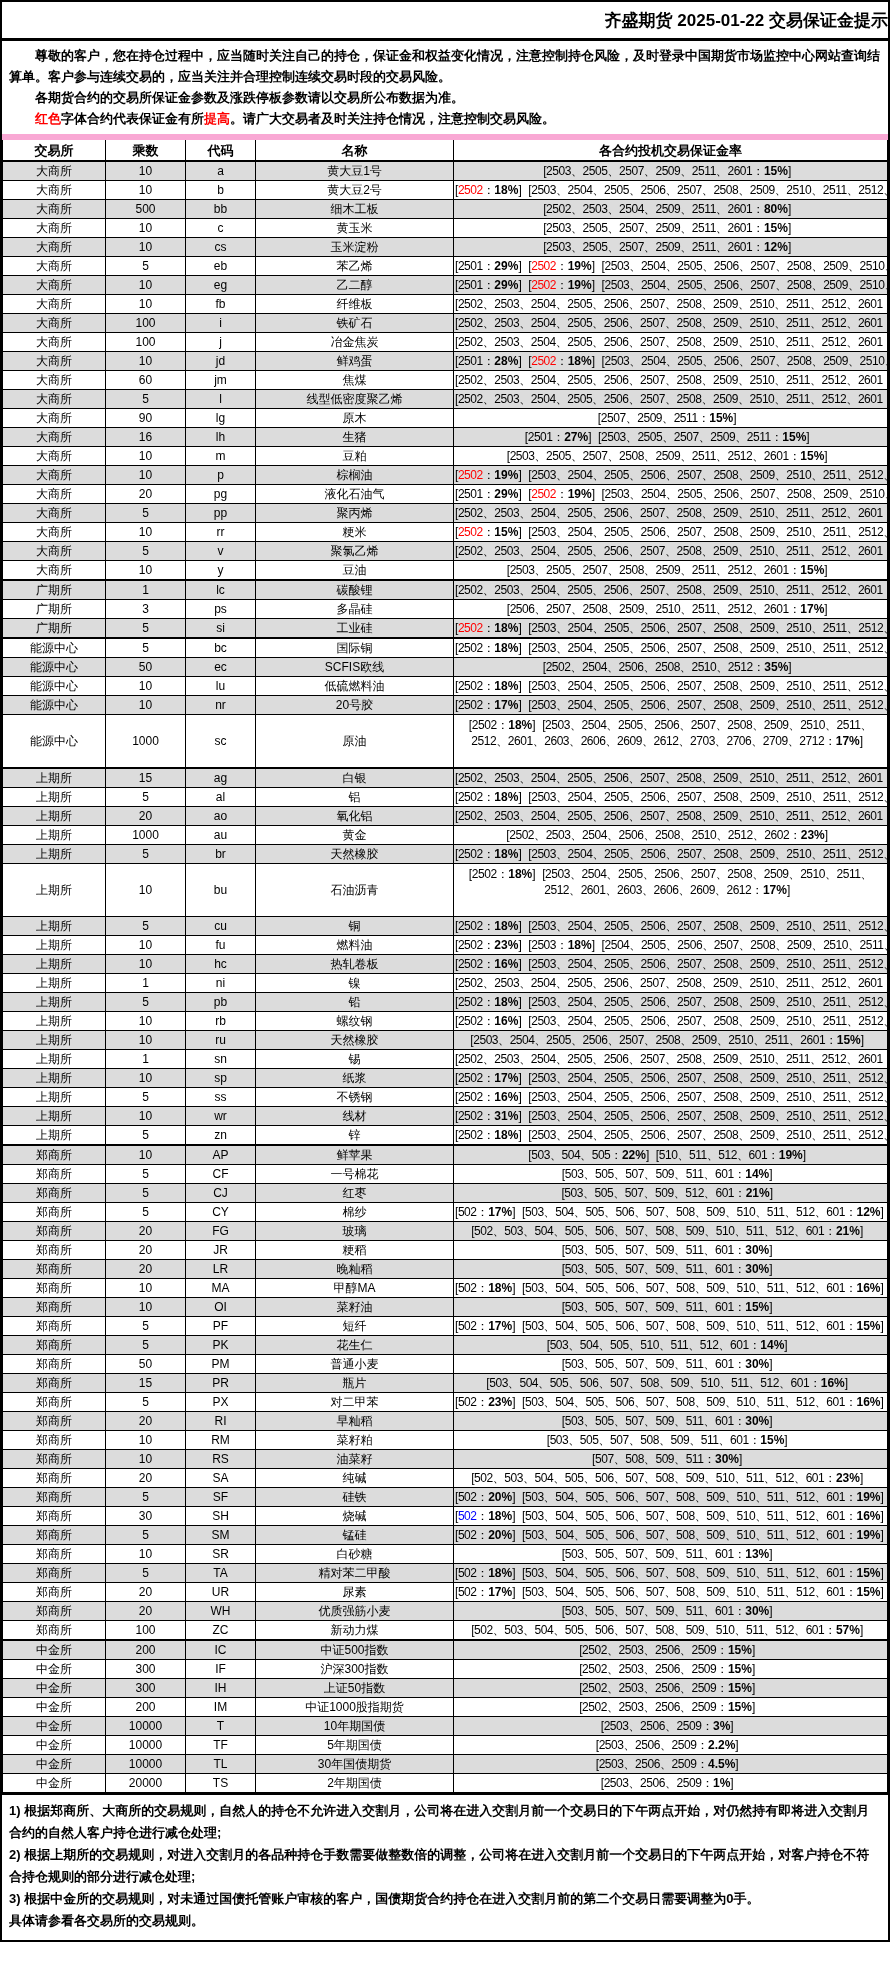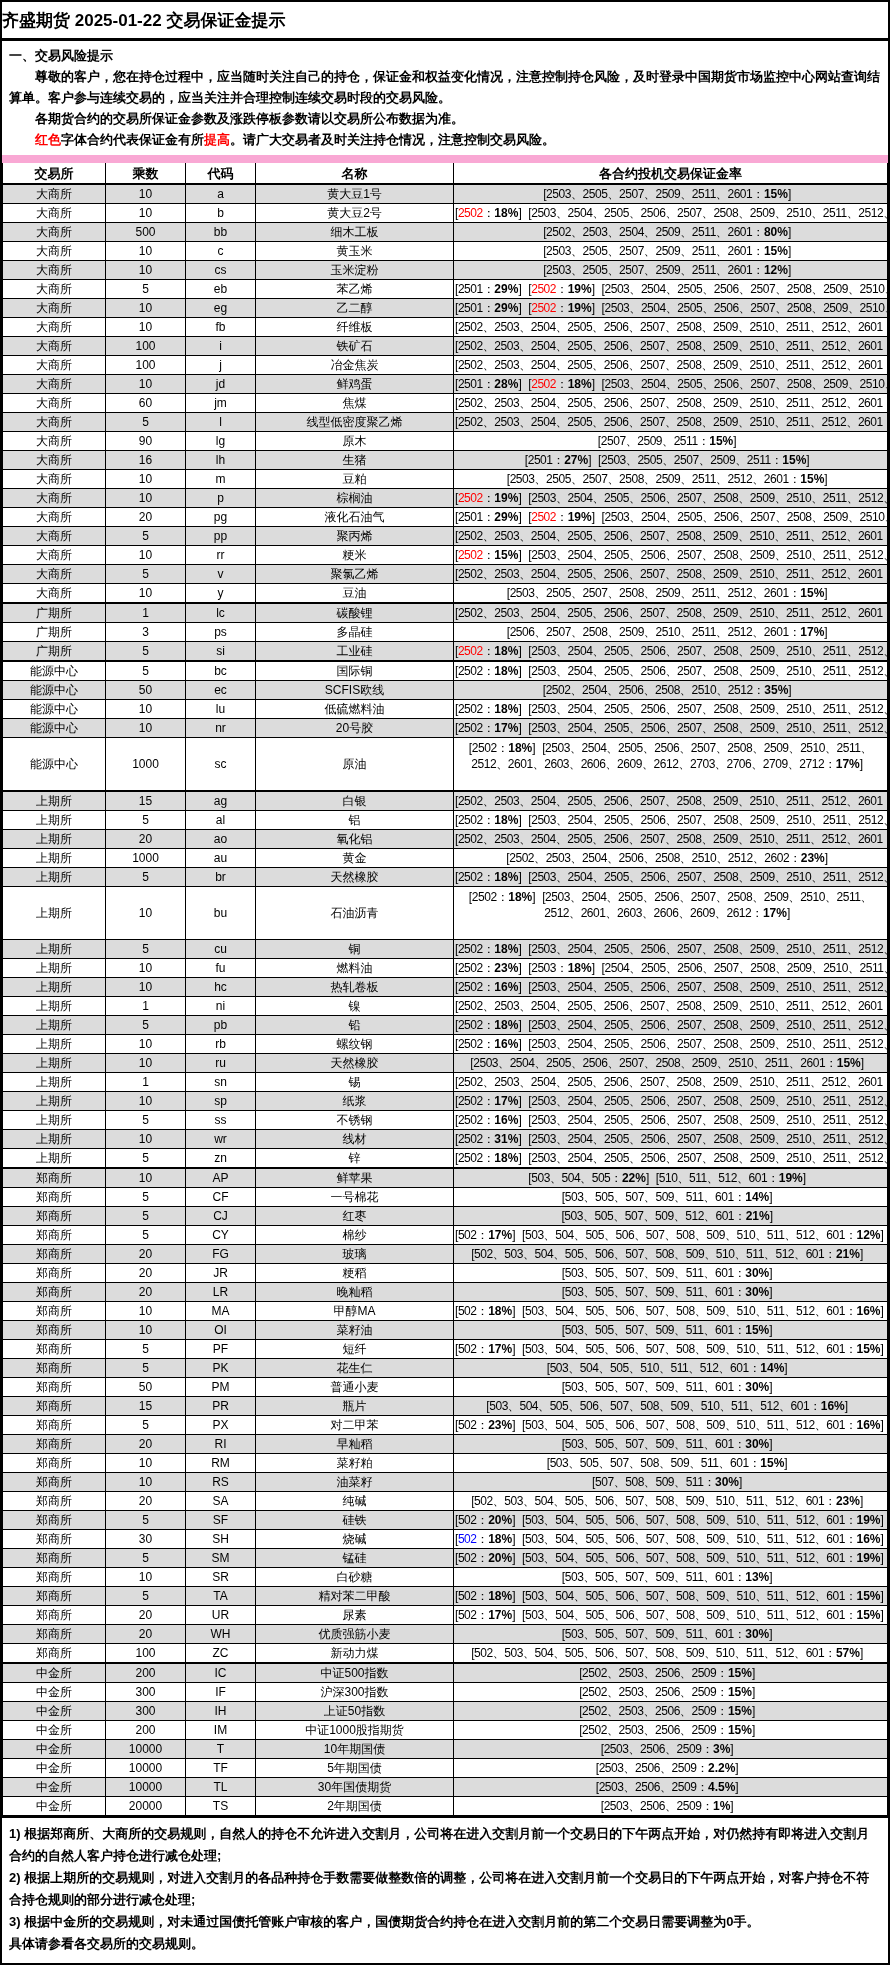--- a/index.html
+++ b/index.html
@@ -1,22 +1,22 @@
 <!DOCTYPE html>
 <html><head>
 <meta charset="utf-8">
 <style>
   html,body { margin:0; padding:0; background:#fff; }
   body { width:890px; font-family:"Liberation Sans","DejaVu Sans",sans-serif; color:#000; }
   .page { box-sizing:border-box; width:890px; border:2px solid #000; background:#fff; }
-  .title-bar { text-align:left; font-weight:bold; font-size:17px; padding:7px 0 6px; border-bottom:3px solid #000; }
+  .title-bar { text-align:right; font-weight:bold; font-size:17px; padding:7px 0 6px; border-bottom:3px solid #000; }
   .intro { padding:4px 7px 5px; font-size:13px; font-weight:600; line-height:21px; }
   .intro .para { text-indent:26px; }
   .red { color:#FF0000; }
-  table.margin-table { width:100%; border-collapse:collapse; table-layout:fixed; border-top:8px solid #f9a8d4; }
+  table.margin-table { width:100%; border-collapse:collapse; table-layout:fixed; border-top:6px solid #f9a8d4; }
   table.margin-table th, table.margin-table td {
     border:1px solid #000; height:18px; padding:0 1px; font-size:12px;
     text-align:center; overflow:hidden; line-height:17px;
   }
   table.margin-table thead th { font-weight:bold; font-size:13px; height:20px; border-bottom:2px solid #000; background:#fff; }
   td.rate { text-align:left; padding-left:4px; font-size:10.5px; letter-spacing:-0.45px; white-space:nowrap; }
   tr.wrap td.rate { white-space:normal; line-height:16px; padding-top:2px; padding-bottom:18px; }
   tr.stripe td { background:#DCDCDC; }
   tr.group-start td { border-top:2px solid #000; }
   .seg { margin-right:7px; }
@@ -27,21 +27,20 @@
   .footer .note { margin:0; }
 </style>
 </head>
 <body>
 
 <div class="page">
 
   <div class="title-bar">齐盛期货 2025-01-22 交易保证金提示</div>
 
   <div class="intro">
-    <div>一、交易风险提示</div>
     <div class="para">尊敬的客户，您在持仓过程中，应当随时关注自己的持仓，保证金和权益变化情况，注意控制持仓风险，及时登录中国期货市场监控中心网站查询结算单。客户参与连续交易的，应当关注并合理控制连续交易时段的交易风险。</div>
     <div class="para">各期货合约的交易所保证金参数及涨跌停板参数请以交易所公布数据为准。</div>
     <div class="para"><span class="red">红色</span><span>字体合约代表保证金有所</span><span class="red">提高</span><span>。请广大交易者及时关注持仓情况，注意控制交易风险。</span></div>
   </div>
 
   <table class="margin-table">
     <colgroup>
       <col style="width:103px">
         <col style="width:80px">
         <col style="width:70px">

